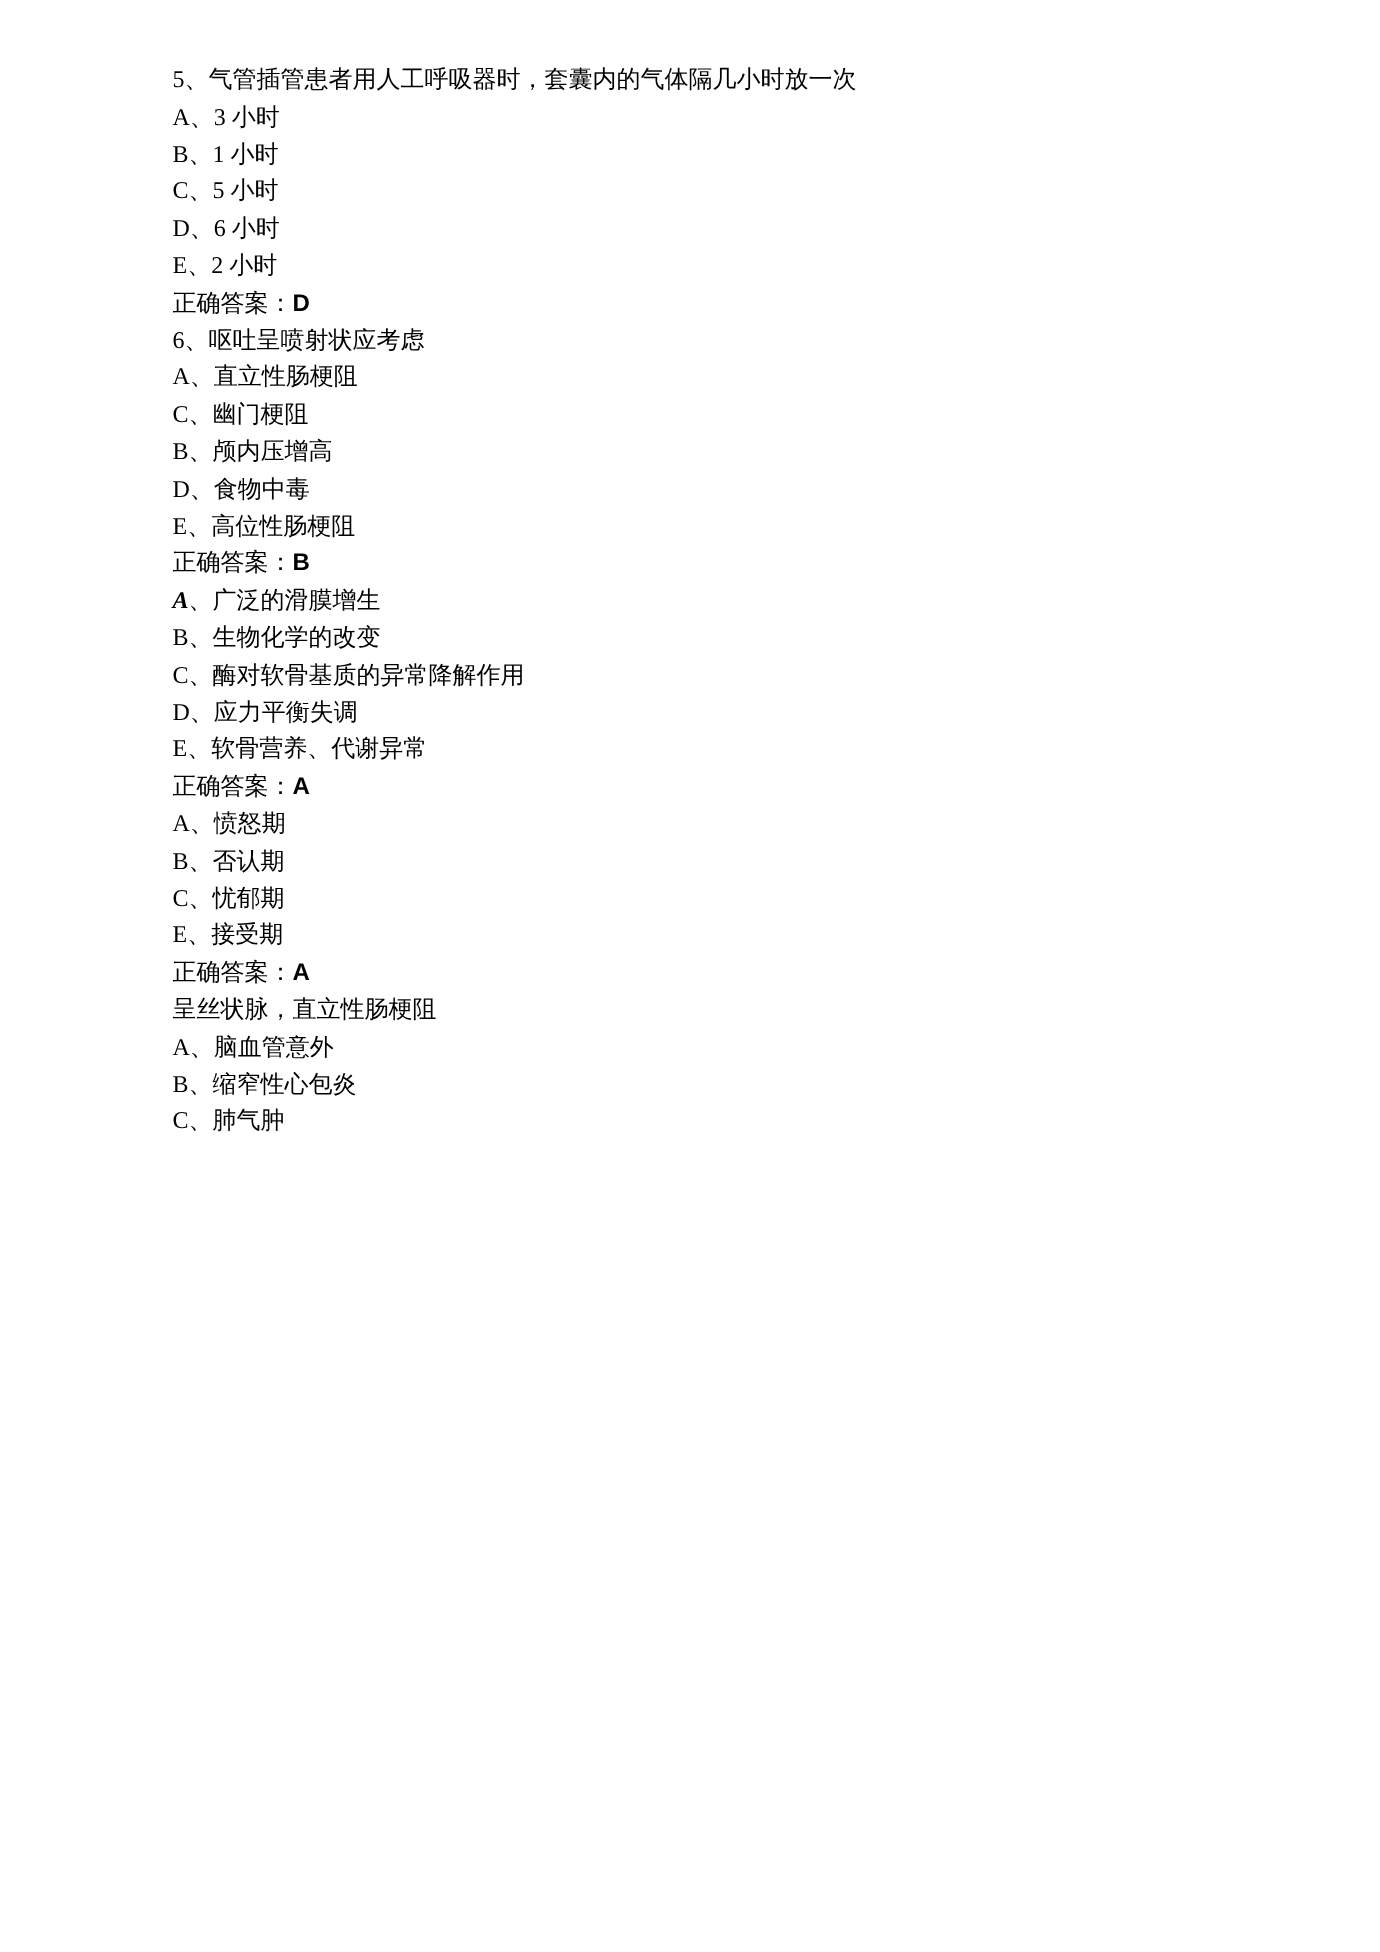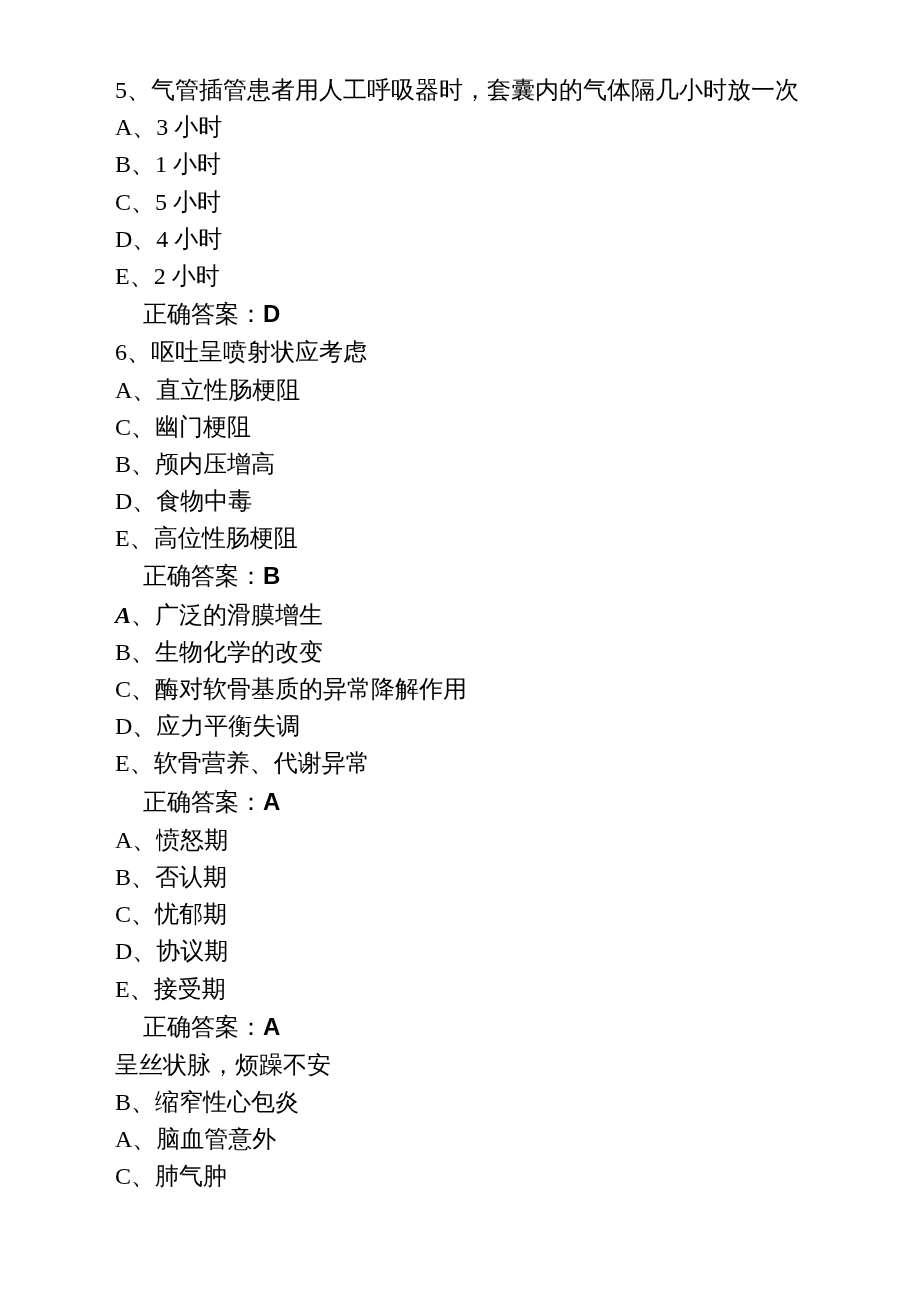--- a/index.html
+++ b/index.html
@@ -2,53 +2,52 @@
 <html><head>
 <meta charset="utf-8">
 <style>
   html, body {
     margin: 0;
     padding: 0;
     background: #ffffff;
     width: 920px;
   }
   .page {
-    padding: 72px 115px 60px 115px;
+    padding: 42px 115px 60px 115px;
     font-family: "SimSun", "宋体", serif;
-    font-size: 24px;
+    font-size: 16px;
     color: #000000;
     line-height: 1.55;
   }
   .line {
     display: block;
   }
   .answer-label {
-    font-family: Liberation Mono, monospace;
-    margin-left: 28px;
+    font-family: Liberation Serif, serif;
   }
   .answer-value {
     font-family: "SimHei", "黑体", Arial, sans-serif;
     font-weight: bold;
   }
   .italic-a {
     font-style: italic;
     font-family: "Times New Roman", serif;
     font-weight: bold;
   }
 </style>
 </head>
 <body>
 
 <div class="page">
 
   <span class="line">5、气管插管患者用人工呼吸器时，套囊内的气体隔几小时放一次</span>
   <span class="line">A、3 小时</span>
   <span class="line">B、1 小时</span>
   <span class="line">C、5 小时</span>
-  <span class="line">D、4 小时</span>
+  <span class="line">D、6 小时</span>
   <span class="line">E、2 小时</span>
   <span class="line">
     <span class="answer-label">正确答案：</span><span class="answer-value">D</span>
   </span>
 
   <span class="line">6、呕吐呈喷射状应考虑</span>
   <span class="line">A、直立性肠梗阻</span>
   <span class="line">C、幽门梗阻</span>
   <span class="line">B、颅内压增高</span>
   <span class="line">D、食物中毒</span>
@@ -64,24 +63,23 @@
   <span class="line">C、酶对软骨基质的异常降解作用</span>
   <span class="line">D、应力平衡失调</span>
   <span class="line">E、软骨营养、代谢异常</span>
   <span class="line">
     <span class="answer-label">正确答案：</span><span class="answer-value">A</span>
   </span>
 
   <span class="line">A、愤怒期</span>
   <span class="line">B、否认期</span>
   <span class="line">C、忧郁期</span>
-  <span class="line">D、协议期</span>
   <span class="line">E、接受期</span>
   <span class="line">
     <span class="answer-label">正确答案：</span><span class="answer-value">A</span>
   </span>
 
-  <span class="line">呈丝状脉，烦躁不安</span>
+  <span class="line">呈丝状脉，直立性肠梗阻</span>
+  <span class="line">A、脑血管意外</span>
   <span class="line">B、缩窄性心包炎</span>
-  <span class="line">A、脑血管意外</span>
   <span class="line">C、肺气肿</span>
 
 </div>
 
 </body></html>

